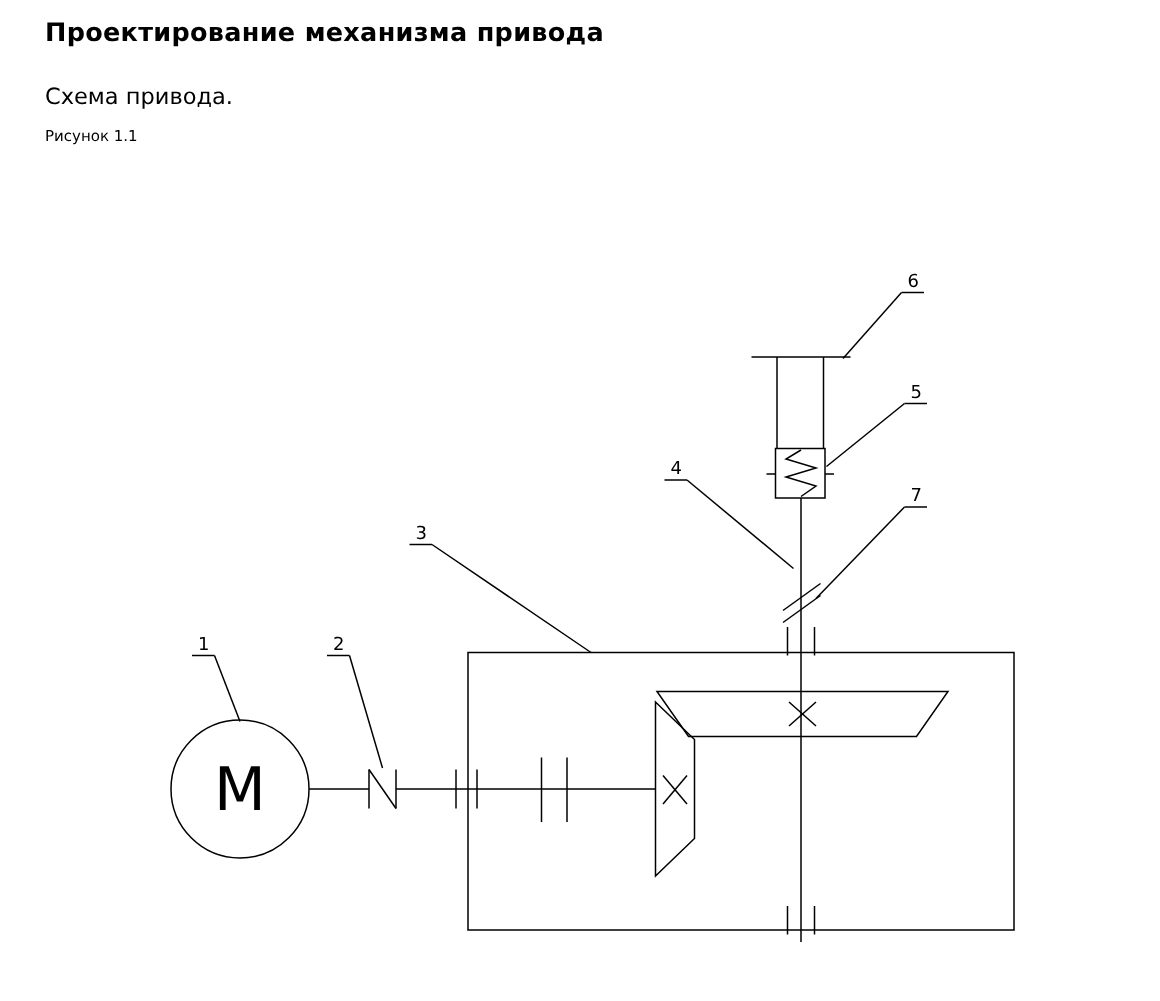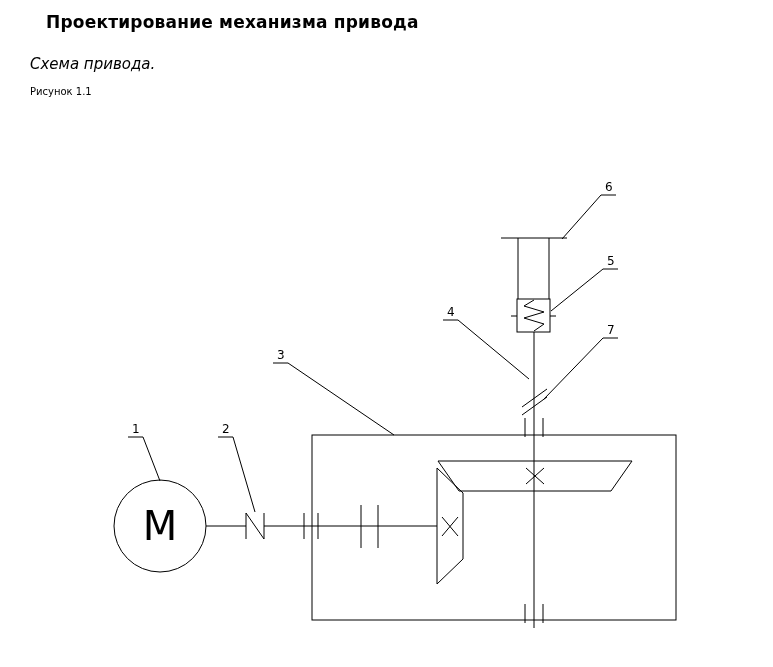--- a/index.html
+++ b/index.html
@@ -6,26 +6,25 @@
   body {
     width:773px; height:667px;
     background:#ffffff;
     font-family:"DejaVu Sans", sans-serif;
     color:#000;
     position:relative;
     overflow:hidden;
   }
   .doc-title {
     position:absolute; left:30px; top:12px;
-    font-size:17px; font-weight:bold; letter-spacing:0.2px;margin-left:16px;
+    font-size:17px; font-weight:bold; letter-spacing:0.2px;
   }
   .doc-subtitle {
     position:absolute; left:30px; top:55px;
     font-size:15px;
-    font-style:italic;
   }
   .doc-caption {
     position:absolute; left:30px; top:86px;
     font-size:10px;
   }
   svg.scheme { position:absolute; left:0; top:0; }
   svg.scheme line,
   svg.scheme path,
   svg.scheme rect,
   svg.scheme circle,

